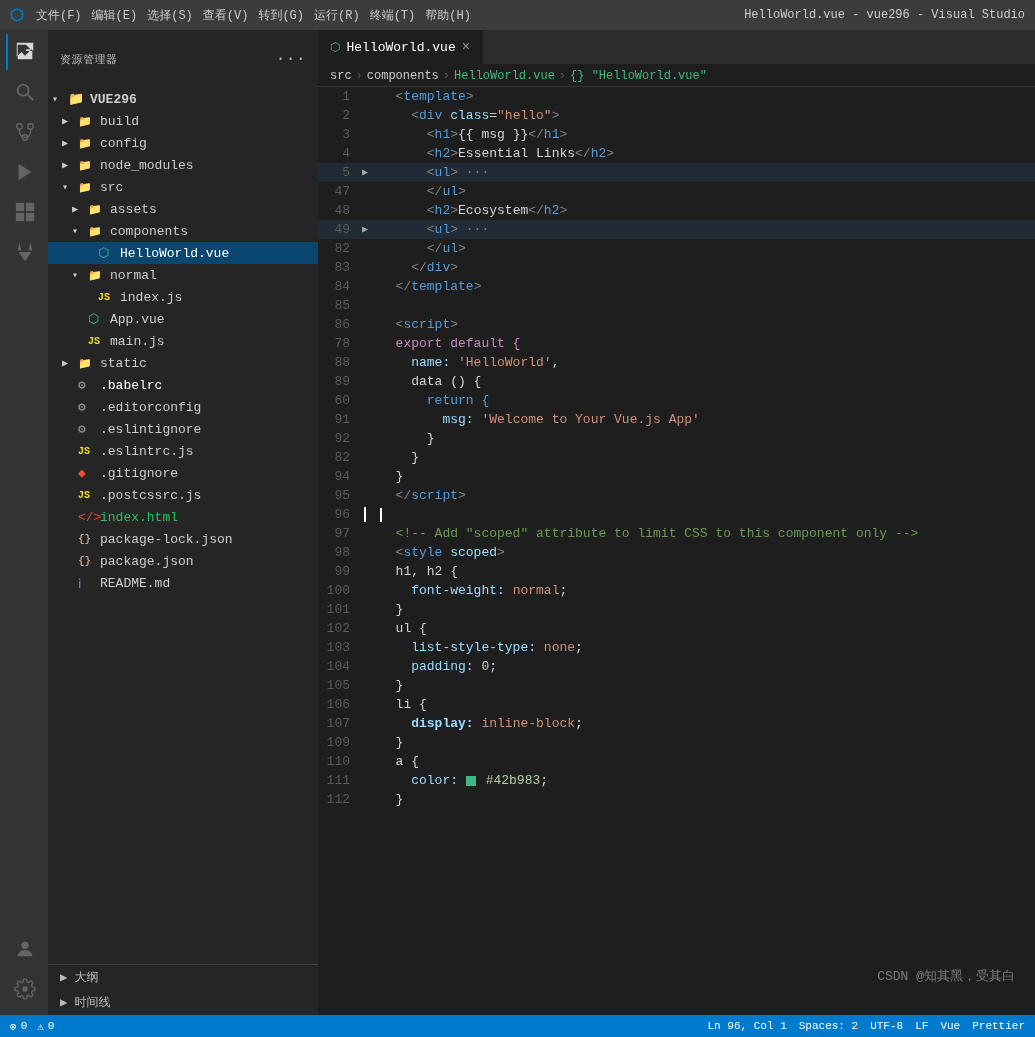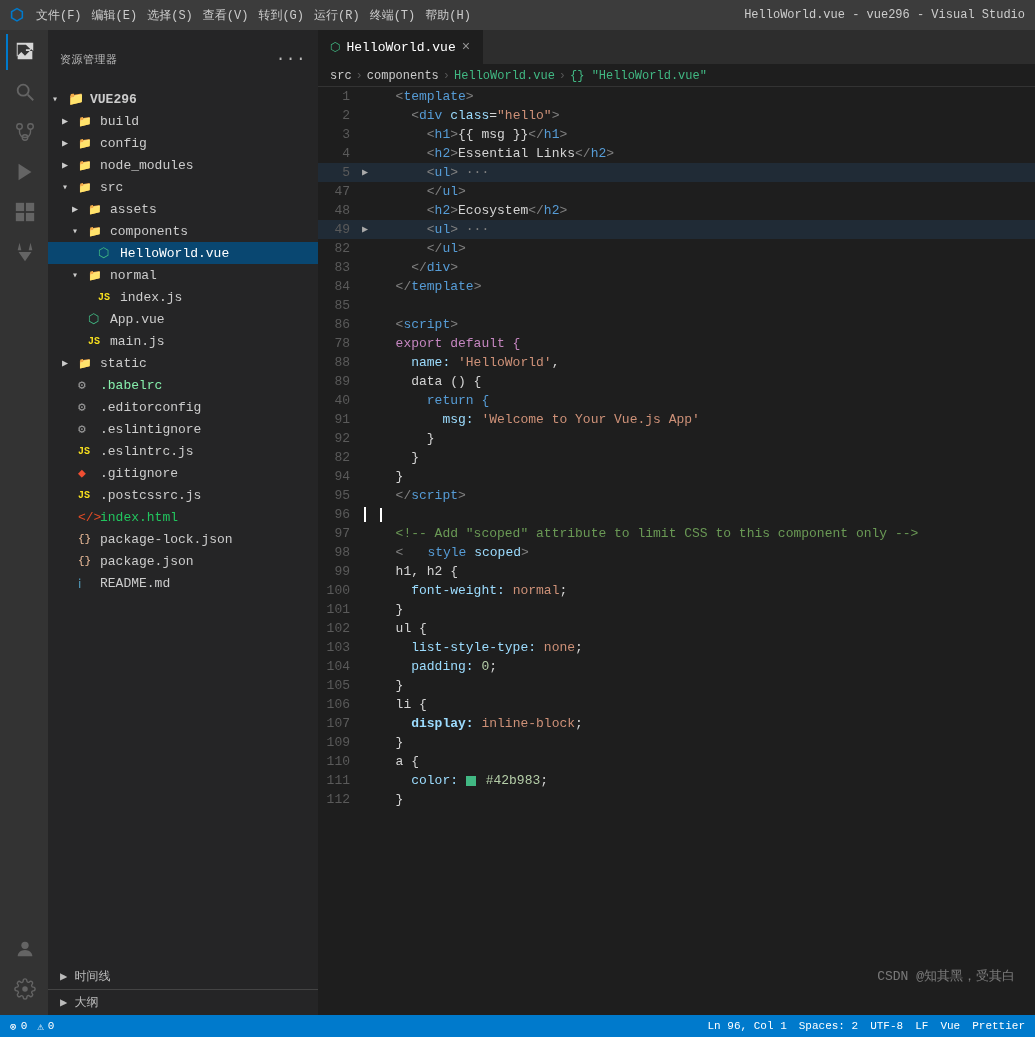--- a/index.html
+++ b/index.html
@@ -427,21 +427,21 @@
           <span style="color:#ccc;">main.js</span>
         </div>
         <div class="tree-item" style="padding-left: 14px;">
           <span class="tree-arrow" style="color:#ccc;font-size:10px;">▶ </span>
           <span class="tree-icon" style="color:#dcb67a; font-size:11px;">📁</span>
           <span style="color:#ccc;">static</span>
         </div>
         <div class="tree-item" style="padding-left: 14px;">
           <span class="tree-arrow"> </span>
           <span class="tree-icon" style="color:#9b9b9b;">⚙</span>
-          <span style="color:#86efac;">.babelrc</span>
+          <span style="color:#ffffff;">.babelrc</span>
         </div>
         <div class="tree-item" style="padding-left: 14px;">
           <span class="tree-arrow"> </span>
           <span class="tree-icon" style="color:#9b9b9b;">⚙</span>
           <span style="color:#ccc;">.editorconfig</span>
         </div>
         <div class="tree-item" style="padding-left: 14px;">
           <span class="tree-arrow"> </span>
           <span class="tree-icon" style="color:#9b9b9b;">⚙</span>
           <span style="color:#ccc;">.eslintignore</span>
@@ -475,27 +475,27 @@
           <span class="tree-arrow"> </span>
           <span class="tree-icon" style="color:#f7c5a0; font-size:11px;">{}</span>
           <span style="color:#ccc;">package.json</span>
         </div>
         <div class="tree-item" style="padding-left: 14px;">
           <span class="tree-arrow"> </span>
           <span class="tree-icon" style="color:#519aba;">ℹ</span>
           <span style="color:#ccc;">README.md</span>
         </div>
       </div>
+    <div style="border-top:1px solid #444; padding:4px 12px; font-size:12px; color:#bbb; cursor:pointer;">
+      <span>▶ </span>
+      <span>大纲</span>
+    </div>
     <div style="padding:4px 12px; font-size:12px; color:#bbb; cursor:pointer;">
       <span>▶ </span>
       <span>时间线</span>
-    </div>
-    <div style="border-top:1px solid #444; padding:4px 12px; font-size:12px; color:#bbb; cursor:pointer;">
-      <span>▶ </span>
-      <span>大纲</span>
     </div>
   </div>
 
   <div class="editor-area">
 
     <div class="tab-bar">
       <div class="tab active">
         <span style="color:#41b883; font-size:12px;">⬡</span>
         <span>HelloWorld.vue</span>
         <span class="tab-close">×</span>
@@ -523,29 +523,29 @@
           <div class="code-line"><span class="line-number">48</span><span class="line-arrow"> </span><span class="line-content"><span style="color: rgb(128, 128, 128);">      &lt;</span><span style="color: rgb(86, 156, 214);">h2</span><span style="color: rgb(128, 128, 128);">&gt;</span><span style="color: rgb(212, 212, 212);">Ecosystem</span><span style="color: rgb(128, 128, 128);">&lt;/</span><span style="color: rgb(86, 156, 214);">h2</span><span style="color: rgb(128, 128, 128);">&gt;</span></span></div>
           <div class="code-line highlighted-line"><span class="line-number">49</span><span class="line-arrow">▶</span><span class="line-content"><span style="color: rgb(128, 128, 128);">      &lt;</span><span style="color: rgb(86, 156, 214);">ul</span><span style="color: rgb(128, 128, 128);">&gt; ···</span></span></div>
           <div class="code-line"><span class="line-number">82</span><span class="line-arrow"> </span><span class="line-content"><span style="color: rgb(128, 128, 128);">      &lt;/</span><span style="color: rgb(86, 156, 214);">ul</span><span style="color: rgb(128, 128, 128);">&gt;</span></span></div>
           <div class="code-line"><span class="line-number">83</span><span class="line-arrow"> </span><span class="line-content"><span style="color: rgb(128, 128, 128);">    &lt;/</span><span style="color: rgb(86, 156, 214);">div</span><span style="color: rgb(128, 128, 128);">&gt;</span></span></div>
           <div class="code-line"><span class="line-number">84</span><span class="line-arrow"> </span><span class="line-content"><span style="color: rgb(128, 128, 128);">  &lt;/</span><span style="color: rgb(86, 156, 214);">template</span><span style="color: rgb(128, 128, 128);">&gt;</span></span></div>
           <div class="code-line"><span class="line-number">85</span><span class="line-arrow"> </span><span class="line-content"></span></div>
           <div class="code-line"><span class="line-number">86</span><span class="line-arrow"> </span><span class="line-content"><span style="color: rgb(128, 128, 128);">  &lt;</span><span style="color: rgb(86, 156, 214);">script</span><span style="color: rgb(128, 128, 128);">&gt;</span></span></div>
           <div class="code-line"><span class="line-number">78</span><span class="line-arrow"> </span><span class="line-content"><span style="color: rgb(197, 134, 192);">  export default {</span></span></div>
           <div class="code-line"><span class="line-number">88</span><span class="line-arrow"> </span><span class="line-content"><span style="color: rgb(156, 220, 254);">    name: </span><span style="color: rgb(206, 145, 120);">'HelloWorld'</span><span style="color: rgb(212, 212, 212);">,</span></span></div>
           <div class="code-line"><span class="line-number">89</span><span class="line-arrow"> </span><span class="line-content"><span style="color: rgb(212, 212, 212);">    data () {</span></span></div>
-          <div class="code-line"><span class="line-number">40</span><span class="line-arrow"> </span><span class="line-content"><span style="color: rgb(86, 156, 214);">      return {</span></span></div>
+          <div class="code-line"><span class="line-number">60</span><span class="line-arrow"> </span><span class="line-content"><span style="color: rgb(86, 156, 214);">      return {</span></span></div>
           <div class="code-line"><span class="line-number">91</span><span class="line-arrow"> </span><span class="line-content"><span style="color: rgb(156, 220, 254);">        msg: </span><span style="color: rgb(206, 145, 120);">'Welcome to Your Vue.js App'</span></span></div>
           <div class="code-line"><span class="line-number">92</span><span class="line-arrow"> </span><span class="line-content"><span style="color: rgb(212, 212, 212);">      }</span></span></div>
           <div class="code-line"><span class="line-number">82</span><span class="line-arrow"> </span><span class="line-content"><span style="color: rgb(212, 212, 212);">    }</span></span></div>
           <div class="code-line"><span class="line-number">94</span><span class="line-arrow"> </span><span class="line-content"><span style="color: rgb(212, 212, 212);">  }</span></span></div>
           <div class="code-line"><span class="line-number">95</span><span class="line-arrow"> </span><span class="line-content"><span style="color: rgb(128, 128, 128);">  &lt;/</span><span style="color: rgb(86, 156, 214);">script</span><span style="color: rgb(128, 128, 128);">&gt;</span></span></div>
           <div class="code-line cursor-line"><span class="line-number">96</span><span class="line-arrow"> </span><span class="line-content"><span style="display: inline-block; width: 1.5px; height: 14px; background: rgb(255, 255, 255); vertical-align: text-bottom; animation: 1s step-end 0s infinite normal none running blink;"></span></span></div>
           <div class="code-line"><span class="line-number">97</span><span class="line-arrow"> </span><span class="line-content"><span style="color: rgb(106, 153, 85);">  &lt;!-- Add "scoped" attribute to limit CSS to this component only --&gt;</span></span></div>
-          <div class="code-line"><span class="line-number">98</span><span class="line-arrow"> </span><span class="line-content"><span style="color: rgb(128, 128, 128);">  &lt;</span><span style="color: rgb(86, 156, 214); margin-left: 24px;">style </span><span style="color: rgb(156, 220, 254);">scoped</span><span style="color: rgb(128, 128, 128);">&gt;</span></span></div>
+          <div class="code-line"><span class="line-number">98</span><span class="line-arrow"> </span><span class="line-content"><span style="color: rgb(128, 128, 128);">  &lt;</span><span style="color: rgb(86, 156, 214);">style </span><span style="color: rgb(156, 220, 254);">scoped</span><span style="color: rgb(128, 128, 128);">&gt;</span></span></div>
           <div class="code-line"><span class="line-number">99</span><span class="line-arrow"> </span><span class="line-content"><span style="color: rgb(212, 212, 212);">  h1, h2 {</span></span></div>
           <div class="code-line"><span class="line-number">100</span><span class="line-arrow"> </span><span class="line-content"><span style="color: rgb(156, 220, 254);">    font-weight: </span><span style="color: rgb(206, 145, 120);">normal</span><span style="color: rgb(212, 212, 212);">;</span></span></div>
           <div class="code-line"><span class="line-number">101</span><span class="line-arrow"> </span><span class="line-content"><span style="color: rgb(212, 212, 212);">  }</span></span></div>
           <div class="code-line"><span class="line-number">102</span><span class="line-arrow"> </span><span class="line-content"><span style="color: rgb(212, 212, 212);">  ul {</span></span></div>
           <div class="code-line"><span class="line-number">103</span><span class="line-arrow"> </span><span class="line-content"><span style="color: rgb(156, 220, 254);">    list-style-type: </span><span style="color: rgb(206, 145, 120);">none</span><span style="color: rgb(212, 212, 212);">;</span></span></div>
           <div class="code-line"><span class="line-number">104</span><span class="line-arrow"> </span><span class="line-content"><span style="color: rgb(156, 220, 254);">    padding: </span><span style="color: rgb(181, 206, 168);">0</span><span style="color: rgb(212, 212, 212);">;</span></span></div>
           <div class="code-line"><span class="line-number">105</span><span class="line-arrow"> </span><span class="line-content"><span style="color: rgb(212, 212, 212);">  }</span></span></div>
           <div class="code-line"><span class="line-number">106</span><span class="line-arrow"> </span><span class="line-content"><span style="color: rgb(212, 212, 212);">  li {</span></span></div>
           <div class="code-line"><span class="line-number">107</span><span class="line-arrow"> </span><span class="line-content"><span style="color: rgb(156, 220, 254); font-weight: bold;">    display: </span><span style="color: rgb(206, 145, 120);">inline-block</span><span style="color: rgb(212, 212, 212);">;</span></span></div>
           <div class="code-line"><span class="line-number">109</span><span class="line-arrow"> </span><span class="line-content"><span style="color: rgb(212, 212, 212);">  }</span></span></div>

